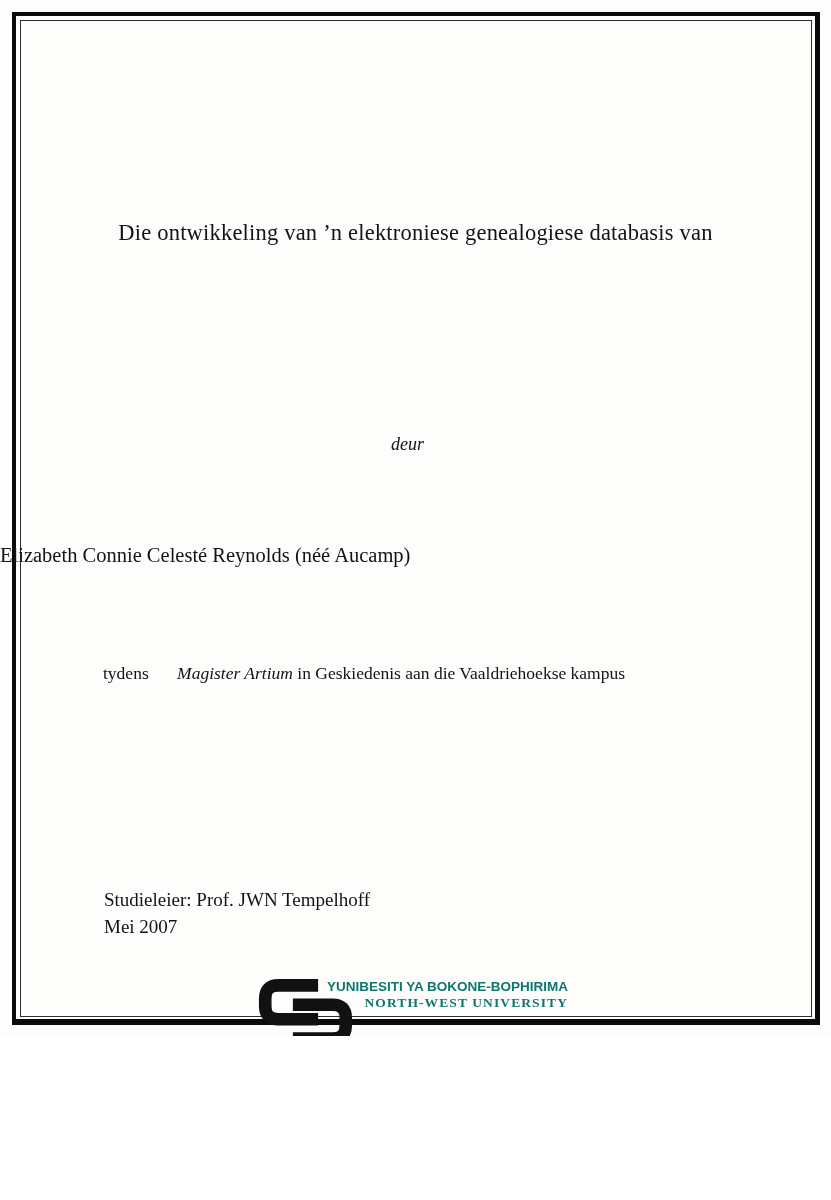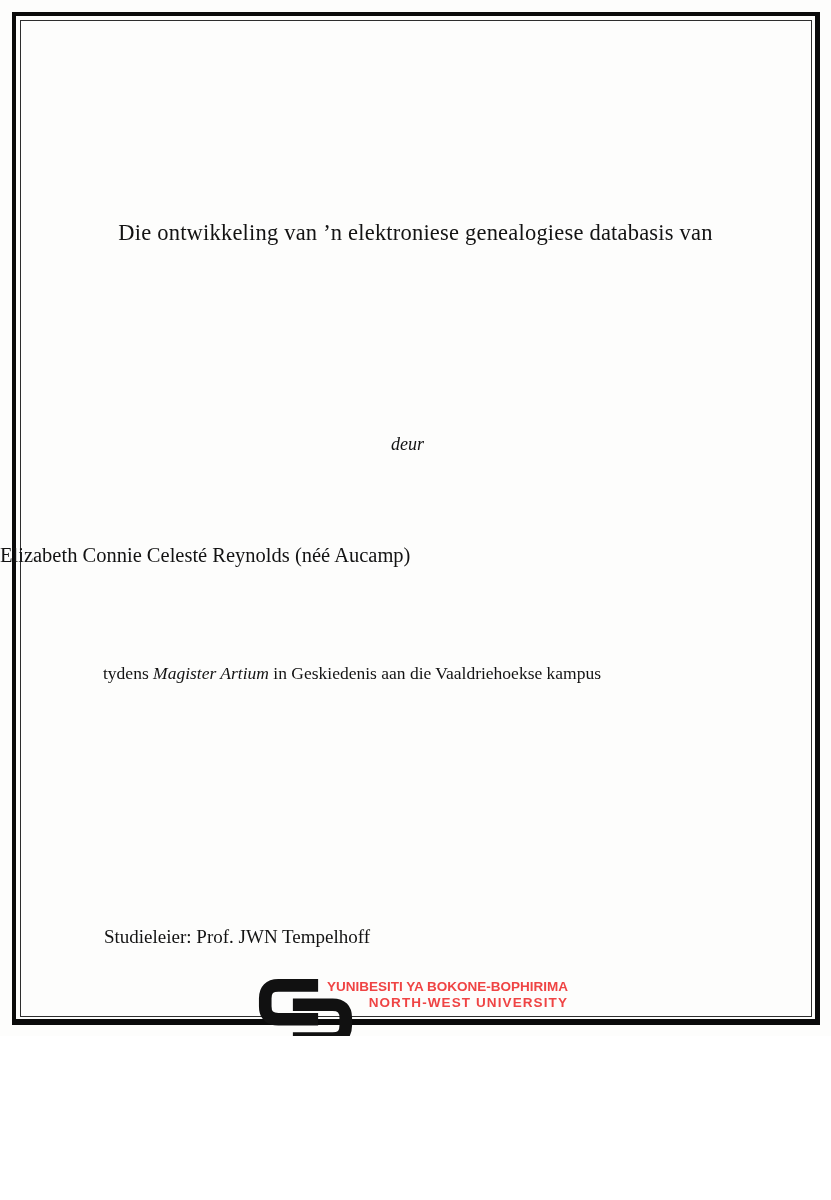--- a/index.html
+++ b/index.html
@@ -57,48 +57,47 @@
     position: absolute;
     left: 103px; top: 663px;
     width: 640px;
     font-size: 17.5px;
     line-height: 21.5px;
   }
   .st-line1 {
     text-align: justify;
     text-align-last: justify;
   }
-  .italic { font-style: italic; }
+  .italic { font-style: italic; margin-left: 24px; }
 
   .supervisor-block {
     position: absolute;
     left: 104px; top: 886px;
     font-size: 19px;
     line-height: 27px;
-    margin-top: 37px;
   }
 
   .logo-mark {
     position: absolute;
     left: 257px; top: 977px;
     width: 97px; height: 70px;
   }
   .logo-text {
     position: absolute;
     left: 318px; top: 979px;
     width: 250px;
     font-family: "Liberation Sans", sans-serif;
     font-weight: 700;
     font-size: 13.5px;
     line-height: 16px;
     text-align: right;
     white-space: nowrap;
-    color: #ef4444;
+    color: #0f766e;
   }
-  .logo-l2, .logo-l3 { letter-spacing: 1.1px; }
+  .logo-l2, .logo-l3 { letter-spacing: 1.1px; font-family: Liberation Serif, serif; }
 </style>
 </head>
 <body>
 
 <div class="page">
 
   <div class="frame-outer"></div>
   <div class="frame-inner"></div>
 
   <div class="title">
@@ -108,20 +107,21 @@
   <div class="byline">deur</div>
 
   <div class="author">Elizabeth Connie Celesté Reynolds (néé Aucamp)</div>
 
   <div class="statement">
     <div class="st-line2"><span>tydens </span><span class="italic">Magister Artium</span><span> in Geskiedenis aan die Vaaldriehoekse kampus</span></div>
   </div>
 
   <div class="supervisor-block">
     <div>Studieleier: Prof. JWN Tempelhoff</div>
+    <div>Mei 2007</div>
   </div>
 
   <svg class="logo-mark" viewBox="0 0 100 72" aria-hidden="true">
     <path d="M63 8.5 H22 Q8.5 8.5 8.5 22 V30 Q8.5 43.5 22 43.5 H63" fill="none" stroke="#111111" stroke-width="13"></path>
     <path d="M37 28.5 H78 Q91.5 28.5 91.5 42 V50 Q91.5 63.5 78 63.5 H37" fill="none" stroke="#111111" stroke-width="13"></path>
   </svg>
 
   <div class="logo-text">
     <div class="logo-l1">YUNIBESITI YA BOKONE-BOPHIRIMA</div>
     <div class="logo-l2">NORTH-WEST UNIVERSITY</div>

